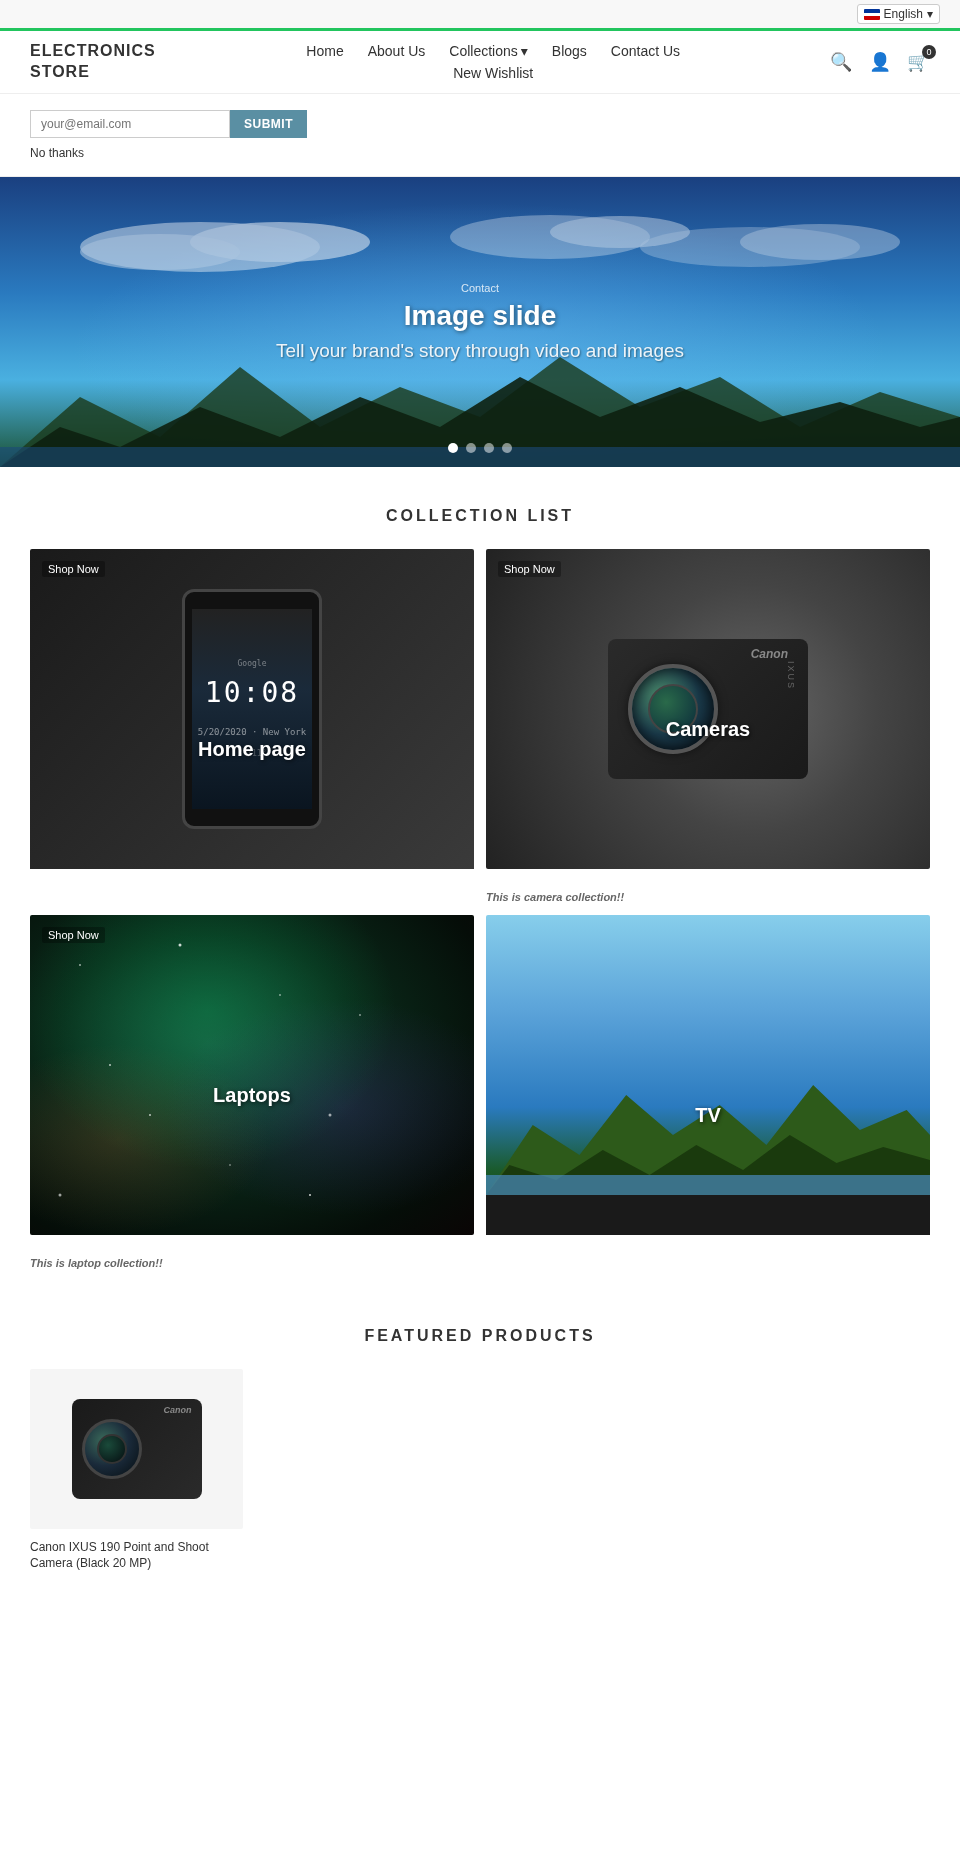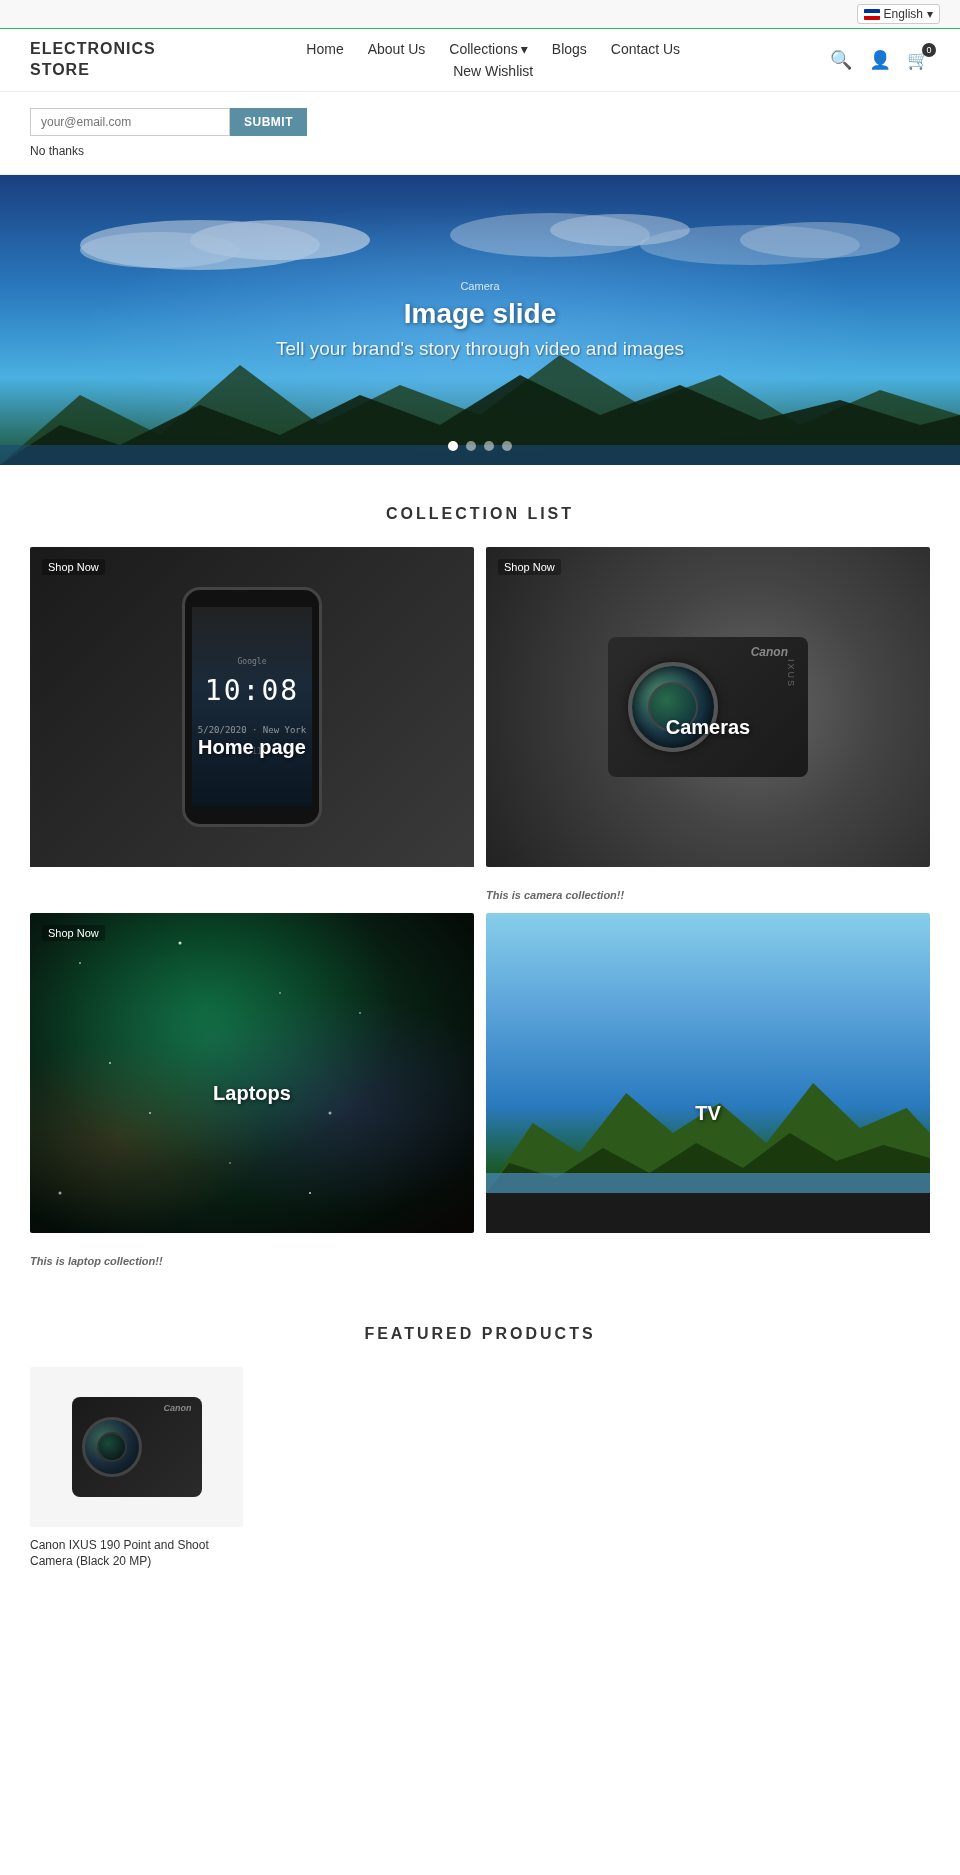--- a/index.html
+++ b/index.html
@@ -1,21 +1,21 @@
 <!DOCTYPE html>
 <html><head>
   <meta charset="utf-8">
   <style>
     * { box-sizing: border-box; margin: 0; padding: 0; }
     body { font-family: Arial, sans-serif; font-size: 14px; color: #333; background: #fff; }
 
     
     .top-bar {
       background: #f8f8f8;
-      border-bottom: 1px solid #22c55e;
+      border-bottom: 3px solid #22c55e;
       padding: 4px 20px;
       display: flex;
       justify-content: flex-end;
       align-items: center;
       font-size: 12px;
     }
     .language-selector {
       display: flex;
       align-items: center;
       gap: 4px;
@@ -239,21 +239,21 @@
       height: 320px;
       display: flex;
       align-items: center;
       justify-content: center;
       position: relative;
     }
     .phone-mockup {
       width: 140px;
       height: 240px;
       background: #111;
-      border-radius: 18px;
+      border-radius: 12px;
       border: 3px solid #444;
       display: flex;
       align-items: center;
       justify-content: center;
       position: relative;
       overflow: hidden;
     }
     .phone-screen {
       width: 120px;
       height: 200px;
@@ -497,21 +497,21 @@
   </svg>
 
   <svg style="position:absolute;bottom:0;left:0;width:100%;height:130px;" viewBox="0 0 960 130" preserveAspectRatio="none">
     <polygon points="0,130 80,60 160,100 240,30 320,90 400,50 480,80 560,20 640,70 720,40 800,90 880,55 960,80 960,130" fill="#1a3a1a" opacity="0.8"></polygon>
     <polygon points="0,130 60,90 120,110 200,70 280,100 360,60 440,90 520,40 600,80 680,50 760,85 840,65 920,90 960,80 960,130" fill="#0d2010" opacity="0.9"></polygon>
 
     <rect x="0" y="110" width="960" height="20" fill="#1a4a7a" opacity="0.6"></rect>
   </svg>
 
   <div class="hero-content">
-    <div class="hero-shop-now">Camera</div>
+    <div class="hero-shop-now">Contact</div>
     <h1 class="hero-title">Image slide</h1>
     <p class="hero-subtitle">Tell your brand's story through video and images</p>
   </div>
 
   <div class="slider-dots">
     <div class="dot active"></div>
     <div class="dot"></div>
     <div class="dot"></div>
     <div class="dot"></div>
   </div>

